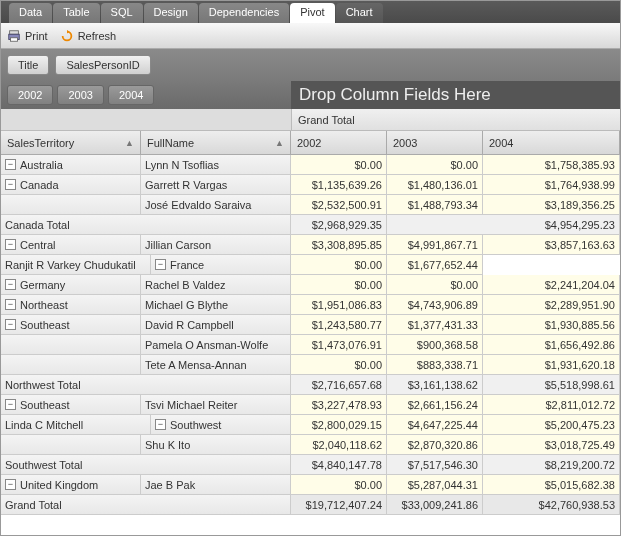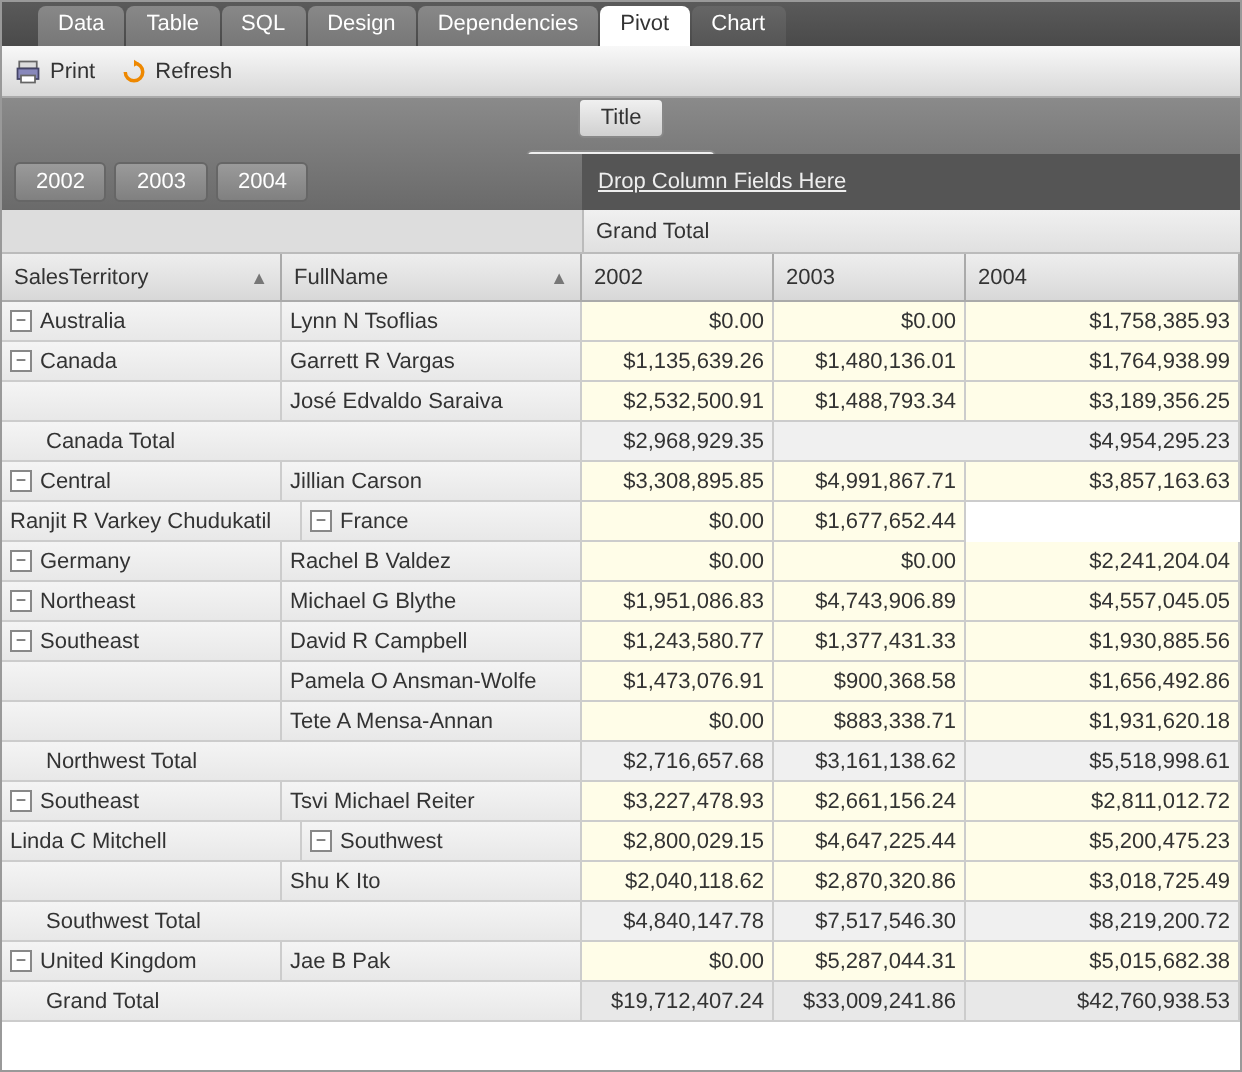--- a/index.html
+++ b/index.html
@@ -1,53 +1,53 @@
 <!DOCTYPE html>
 <html><head>
 <meta charset="utf-8">
 <style>
 * { box-sizing: border-box; margin: 0; padding: 0; }
 body { font-family: Tahoma, Arial, sans-serif; font-size: 11px; color: #333; background: #fff; }
 .container { width: 621px; height: 536px; border: 1px solid #999; position: relative; background: #fff; }
 
-.tabs { display: flex; background: linear-gradient(#5a5a5a, #4a4a4a); height: 22px; padding-left: 18px; }
+.tabs { display: flex; background: linear-gradient(#5a5a5a, #4a4a4a); height: 22px; padding-left: 8px; }
 .tab { padding: 3px 10px 0; margin-right: 1px; font-size: 11px; cursor: pointer; border-radius: 4px 4px 0 0; height: 20px; margin-top: 2px; }
 .tab.inactive { background: linear-gradient(#888, #777); color: #fff; }
 .tab.active { background: #fff; color: #333; }
 .tab.chart { background: linear-gradient(#666, #555); color: #fff; }
 
 .toolbar { display: flex; align-items: center; height: 26px; background: linear-gradient(#f8f8f8, #d8d8d8); border-bottom: 1px solid #aaa; padding: 0 6px; gap: 12px; }
 .tb-item { display: flex; align-items: center; gap: 4px; cursor: pointer; color: #333; }
 
-.filterbar { display: flex; align-items: center; height: 28px; background: linear-gradient(#8a8a8a, #7a7a7a); padding: 0 6px; gap: 6px; flex-direction: column; }
+.filterbar { display: flex; align-items: center; height: 28px; background: linear-gradient(#8a8a8a, #7a7a7a); padding: 16px 6px; gap: 6px; }
 .chip { background: linear-gradient(#f0f0f0, #d0d0d0); border: 1px solid #888; border-radius: 3px; padding: 3px 10px; font-size: 11px; color: #333; cursor: pointer; }
 
 .columnarea { display: flex; height: 28px; }
 .yearbtns { display: flex; align-items: center; gap: 4px; padding: 0 6px; background: linear-gradient(#7a7a7a, #6a6a6a); width: 290px; }
 .ybtn { background: linear-gradient(#9a9a9a, #808080); border: 1px solid #666; border-radius: 3px; padding: 3px 10px; color: #fff; cursor: pointer; font-size: 11px; }
-.dropcol { flex: 1; display: flex; align-items: center; background: #555; color: #eee; padding: 0 8px; font-size: 11px; text-decoration: underline; }
+.dropcol { flex: 1; display: flex; align-items: center; background: #555; color: #eee; padding: 0 8px; font-size: 17px; }
 
 .gtrow { display: flex; height: 22px; border-bottom: 1px solid #bbb; }
 .gt-left { width: 290px; background: #ddd; }
 .gt-right { flex: 1; display: flex; align-items: center; padding: 0 6px; background: linear-gradient(#f0f0f0,#e0e0e0); border-left: 1px solid #bbb; }
 
 .headrow { display: flex; height: 24px; }
 .hcell { display: flex; align-items: center; padding: 0 6px; border-right: 1px solid #aaa; border-bottom: 1px solid #aaa; background: linear-gradient(#eee,#d8d8d8); }
 .rowhead { width: 140px; position: relative; }
 .rowhead2 { width: 150px; position: relative; }
 .colhead { width: 96px; }
 .sorticon { position: absolute; right: 6px; font-size: 9px; color: #777; }
 
 .gridbody { overflow: hidden; }
 .row { display: flex; height: 20px; }
 .cell { border-right: 1px solid #ccc; border-bottom: 1px solid #ccc; display: flex; align-items: center; padding: 0 4px; }
 .c-st { width: 140px; background: linear-gradient(#f4f4f4,#e8e8e8); }
 .c-fn { width: 150px; background: linear-gradient(#f4f4f4,#e8e8e8); }
 .c-val { width: 96px; justify-content: flex-end; background: #fffde8; color: #333; }
-.c-total { width: 290px; background: linear-gradient(#f4f4f4,#e8e8e8); font-weight: normal; padding-left: 22px; }
+.c-total { width: 290px; background: linear-gradient(#f4f4f4,#e8e8e8); font-weight: normal; padding-left: 4px; }
 .row.total .c-val { background: #f0f0f0; }
 .row.grand .c-val { background: #e8e8e8; text-align: right; }
 .expander { display: inline-flex; width: 11px; height: 11px; border: 1px solid #888; background: #fff; align-items: center; justify-content: center; margin-right: 4px; font-size: 9px; line-height: 1; cursor: pointer; color: #444;}
 .expander::before { content: "−"; }
 </style>
 </head>
 <body>
 
 <div class="container">
   <div class="tabs">
@@ -175,21 +175,21 @@
         <div class="cell c-val" style="flex: 1 1 0%;">$2,241,204.04</div>
       </div>
       <div class="row">
         <div class="cell c-st">
           <span class="expander"></span>
           <span>Northeast</span>
         </div>
         <div class="cell c-fn">Michael G Blythe</div>
         <div class="cell c-val">$1,951,086.83</div>
         <div class="cell c-val">$4,743,906.89</div>
-        <div class="cell c-val" style="flex: 1 1 0%;">$4,557,045.05</div>
+        <div class="cell c-val" style="flex: 1 1 0%;">$2,289,951.90</div>
       </div>
       <div class="row">
         <div class="cell c-st">
           <span class="expander"></span>
           <span>Southeast</span>
         </div>
         <div class="cell c-fn">David R Campbell</div>
         <div class="cell c-val">$1,243,580.77</div>
         <div class="cell c-val">$1,377,431.33</div>
         <div class="cell c-val" style="flex: 1 1 0%;">$1,930,885.56</div>

